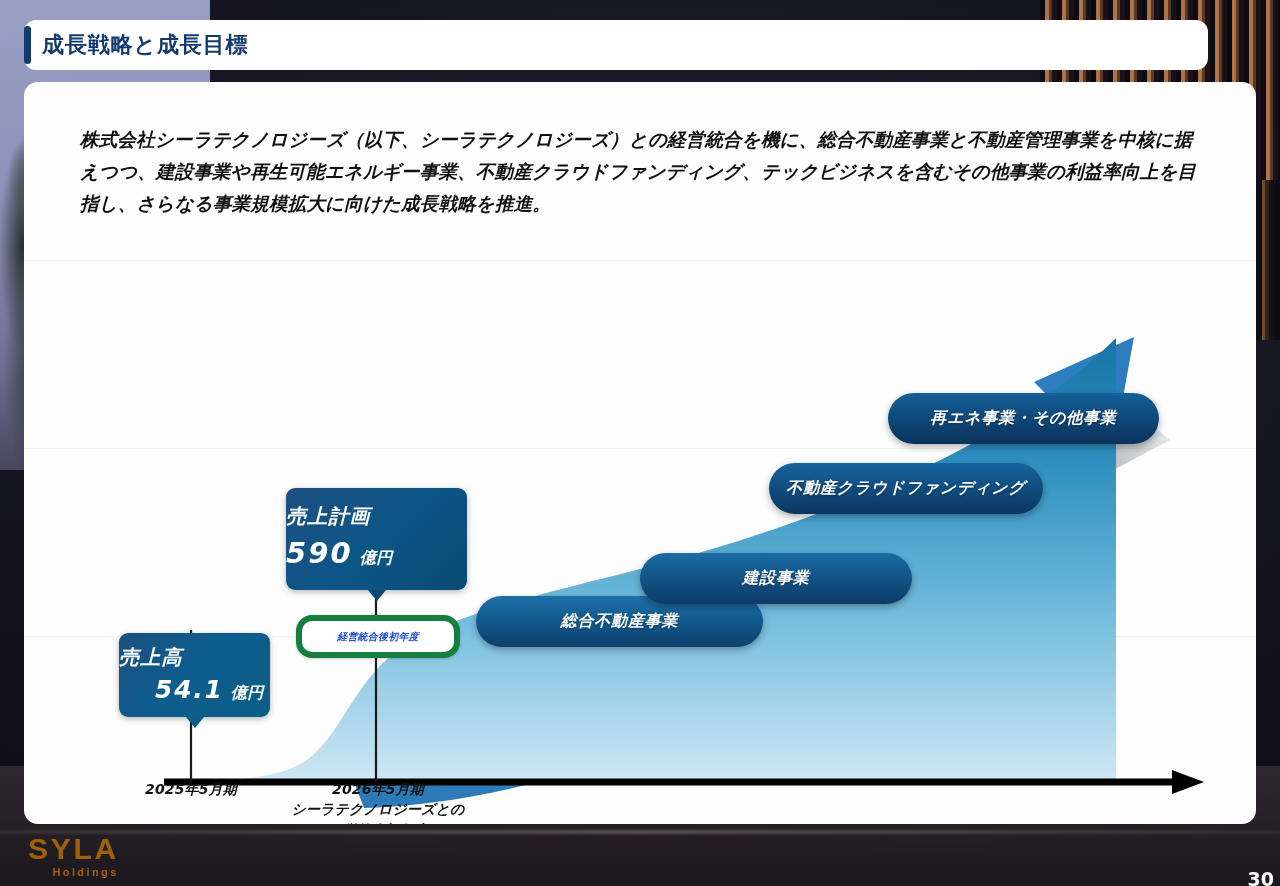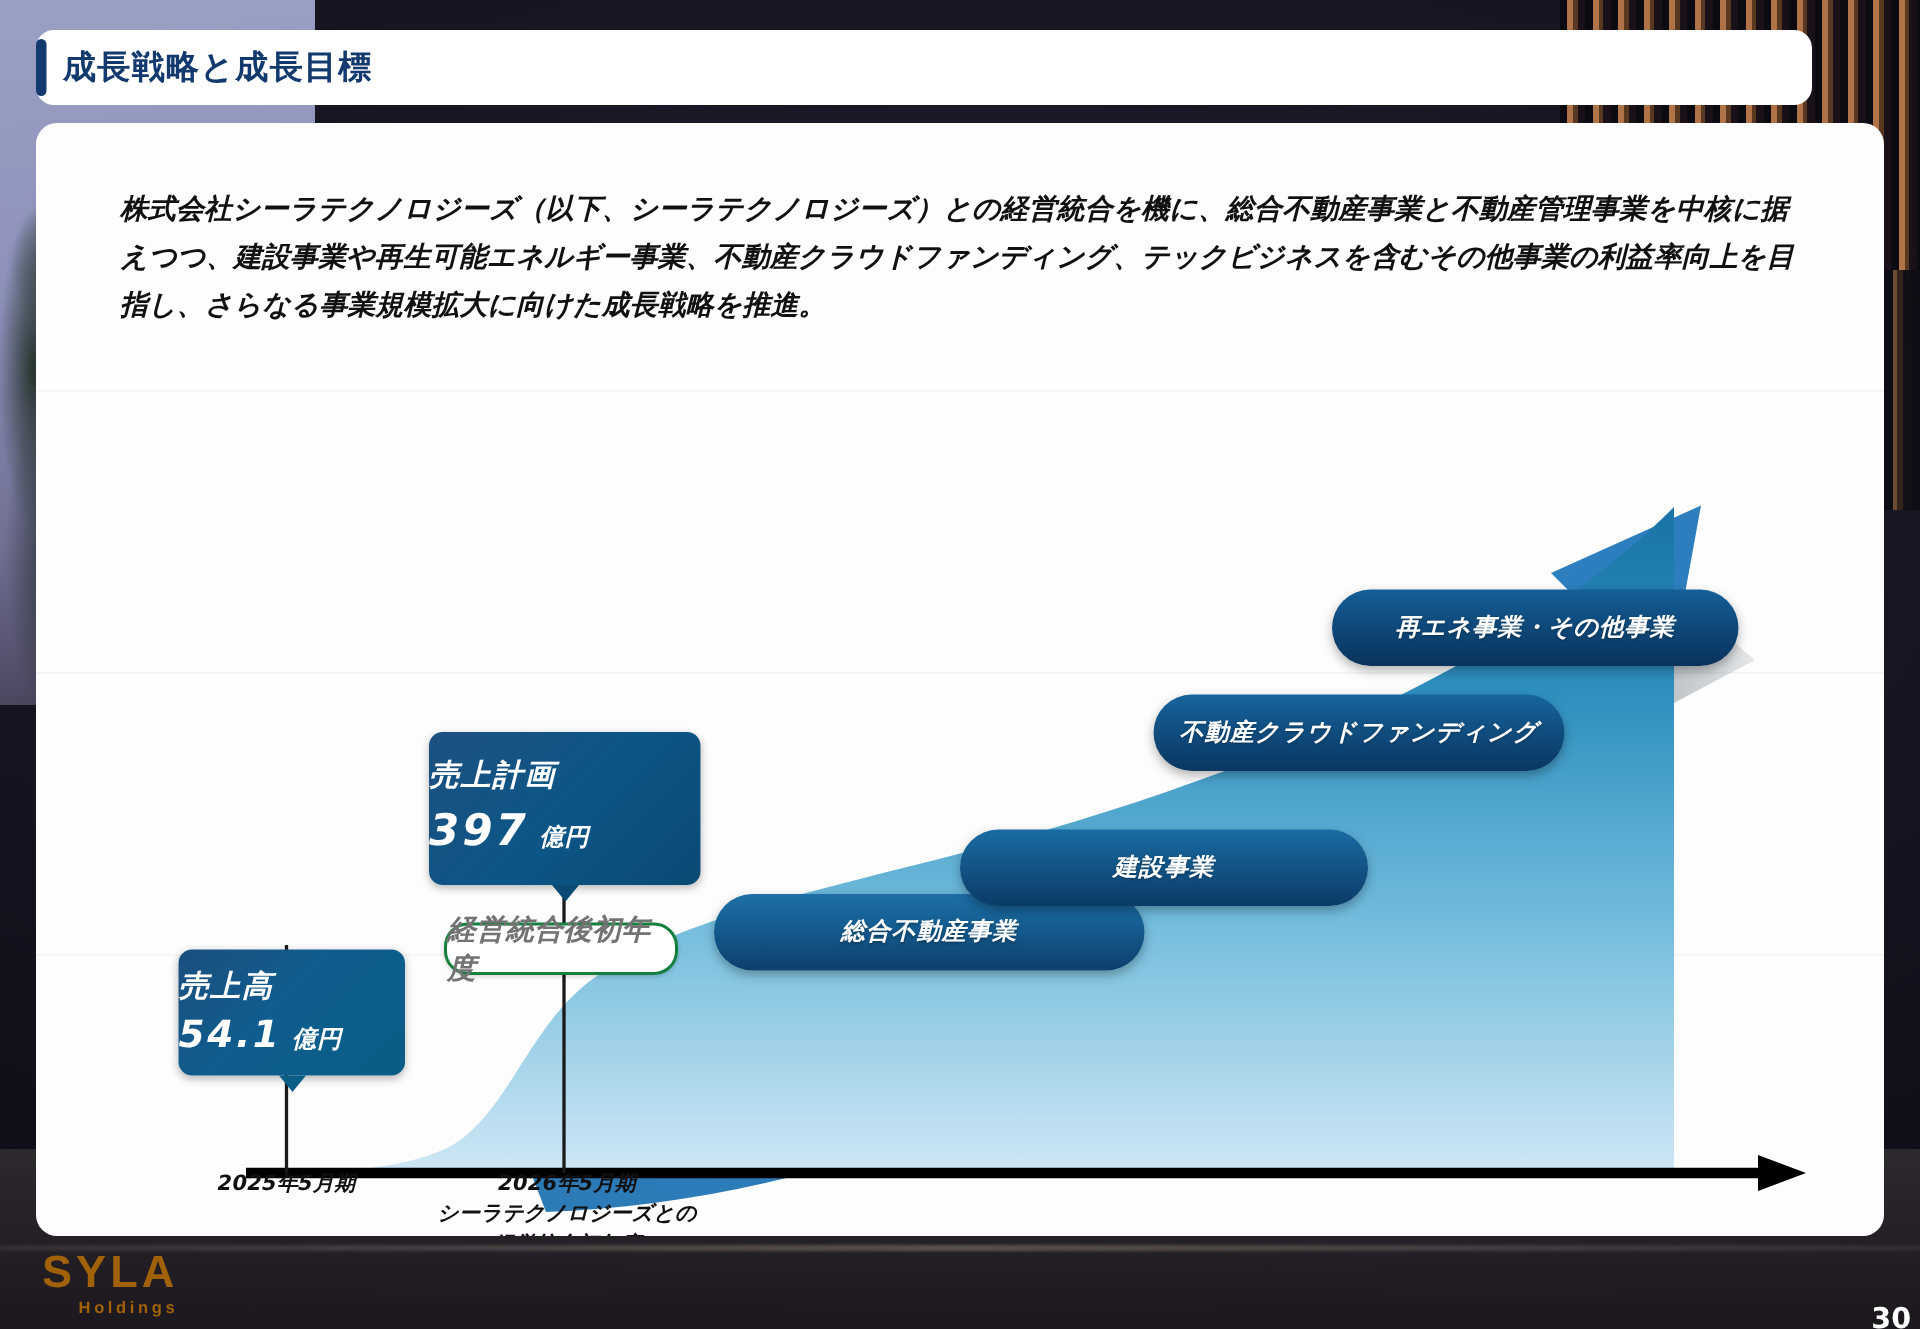--- a/index.html
+++ b/index.html
@@ -118,36 +118,36 @@
   .callout .tail{
     position:absolute;left:50%;margin-left:-9px;bottom:-11px;
     width:0;height:0;border-left:9px solid transparent;border-right:9px solid transparent;
   }
 
   #callout-revenue{
     left:95px;top:551px;width:151px;height:84px;
     background:linear-gradient(135deg,#1b4f7e 0%,#0f5d8f 45%,#0a5d86 100%);
   }
   #callout-revenue .c-title{margin-top:11px;}
-  #callout-revenue .c-val{font-size:25px;margin-top:4px;}
+  #callout-revenue .c-val{font-size:25px;margin-top:4px;padding-left:36px;}
   #callout-revenue .tail{border-top:11px solid #0a5d86;}
 
   #callout-plan{
     left:262px;top:406px;width:181px;height:102px;
     background:linear-gradient(135deg,#1d5080 0%,#0c5687 50%,#0a4a74 100%);
   }
   #callout-plan .c-title{margin-top:15px;}
   #callout-plan .c-val{font-size:29px;margin-top:6px;}
   #callout-plan .tail{border-top:11px solid #0a4a74;}
 
   .pill{
     position:absolute;left:272px;top:533px;width:152px;height:31px;
-    background:#ffffff;border:2px solid #15803d;border-radius:16px;
+    background:#ffffff;border:6px solid #15803d;border-radius:16px;
     display:flex;align-items:center;justify-content:center;
-    color:#737373;font-size:19px;font-weight:bold;letter-spacing:.02em;
+    color:#1d4ed8;font-size:10px;font-weight:bold;letter-spacing:.02em;
     font-family:"DejaVu Sans","Liberation Sans",sans-serif;
     box-shadow:0 1px 3px rgba(0,0,0,.18);
   }
 
   .step{
     position:absolute;border-radius:30px;color:#ffffff;
     display:flex;align-items:center;justify-content:center;
     font-weight:bold;letter-spacing:.05em;
     font-family:"DejaVu Sans","Liberation Sans",sans-serif;
     box-shadow:0 3px 7px rgba(0,0,0,.3);
@@ -284,21 +284,21 @@
         <div class="c-title">売上高</div>
         <div class="c-val">
           <span>54.1</span><span class="c-unit">億円</span>
         </div>
         <span class="tail"></span>
       </div>
 
       <div class="callout" id="callout-plan">
         <div class="c-title">売上計画</div>
         <div class="c-val">
-          <span>397</span><span class="c-unit">億円</span>
+          <span>590</span><span class="c-unit">億円</span>
         </div>
         <span class="tail"></span>
       </div>
 
       <div class="pill">
         <span>経営統合後初年度</span>
       </div>
 
       <div class="axis-label" id="axis-label-0">
         <div>2025年5月期</div>

